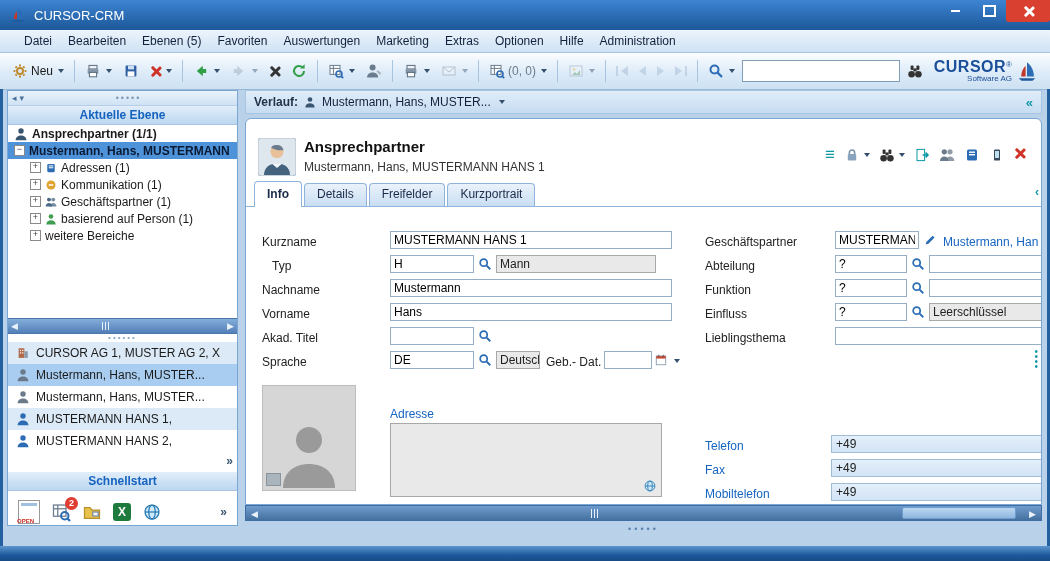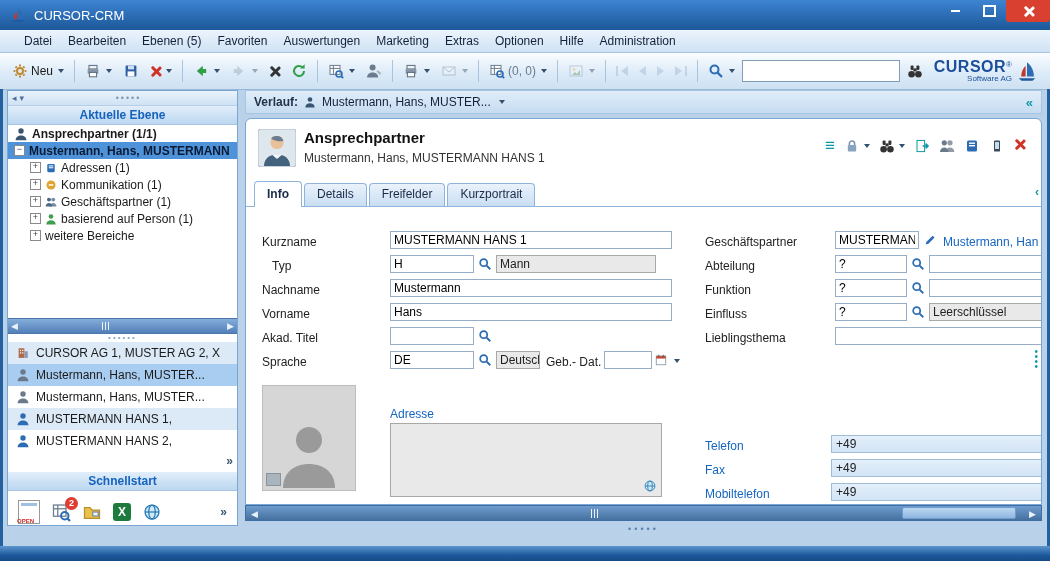--- a/index.html
+++ b/index.html
@@ -80,21 +80,21 @@
   .badge{position:absolute;top:-5px;right:-7px;background:#e03c31;color:#fff;border-radius:50%;width:13px;height:13px;font-size:9px;line-height:13px;text-align:center;font-weight:bold;}
   .xls{width:18px;height:18px;background:#1f7a3d;color:#fff;font-weight:bold;font-size:12px;text-align:center;line-height:18px;border-radius:3px;}
   .qmore{margin-left:auto;color:#3a5570;font-weight:bold;cursor:pointer;}
 
   
   .verlauf{position:absolute;left:245px;top:90px;width:797px;height:24px;background:linear-gradient(#e0edf9,#c6dcf1);border:1px solid #a8c6e4;box-sizing:border-box;display:flex;align-items:center;gap:6px;padding:0 8px;}
   .verlauf .lbl{color:#22324a;font-weight:bold;}
   .verlauf .val{color:#14213d;cursor:pointer;}
   .verlauf .collapse{margin-left:auto;color:#0d98a6;font-weight:bold;font-size:13px;cursor:pointer;}
   .panel{position:absolute;left:245px;top:118px;width:797px;height:387px;background:#fff;border:1px solid #7aa6d4;border-radius:6px 6px 0 0;box-sizing:border-box;overflow:hidden;}
-  .panel-head{position:relative;height:62px;}
+  .panel-head{position:relative;height:62px;margin-top:9px;}
   .ent-title{position:absolute;left:58px;top:10px;font-size:15px;font-weight:bold;color:#111;}
   .ent-sub{position:absolute;left:58px;top:32px;font-size:12px;color:#333;}
   .head-ic{position:absolute;left:12px;top:10px;}
   .head-icons{position:absolute;right:14px;top:18px;display:flex;align-items:center;gap:9px;}
   .hbtn{display:flex;align-items:center;gap:2px;cursor:pointer;}
   .menu-lines{color:#0d98a6;font-size:17px;font-weight:bold;line-height:1;}
   .tabs{position:absolute;top:62px;left:0;right:0;height:26px;display:flex;align-items:flex-end;gap:2px;padding-left:8px;border-bottom:1px solid #8fb4dc;box-sizing:border-box;}
   .tab{height:22px;line-height:21px;padding:0 12px;border:1px solid #8fb4dc;border-bottom:none;border-radius:4px 4px 0 0;background:linear-gradient(#eaf2fb,#c9def2);color:#1a2b4a;cursor:pointer;}
   .tab.active{background:#fff;height:25px;line-height:24px;margin-bottom:-1px;font-weight:bold;}
   .tab-collapse{position:absolute;right:2px;top:66px;color:#0d98a6;font-weight:bold;cursor:pointer;}

